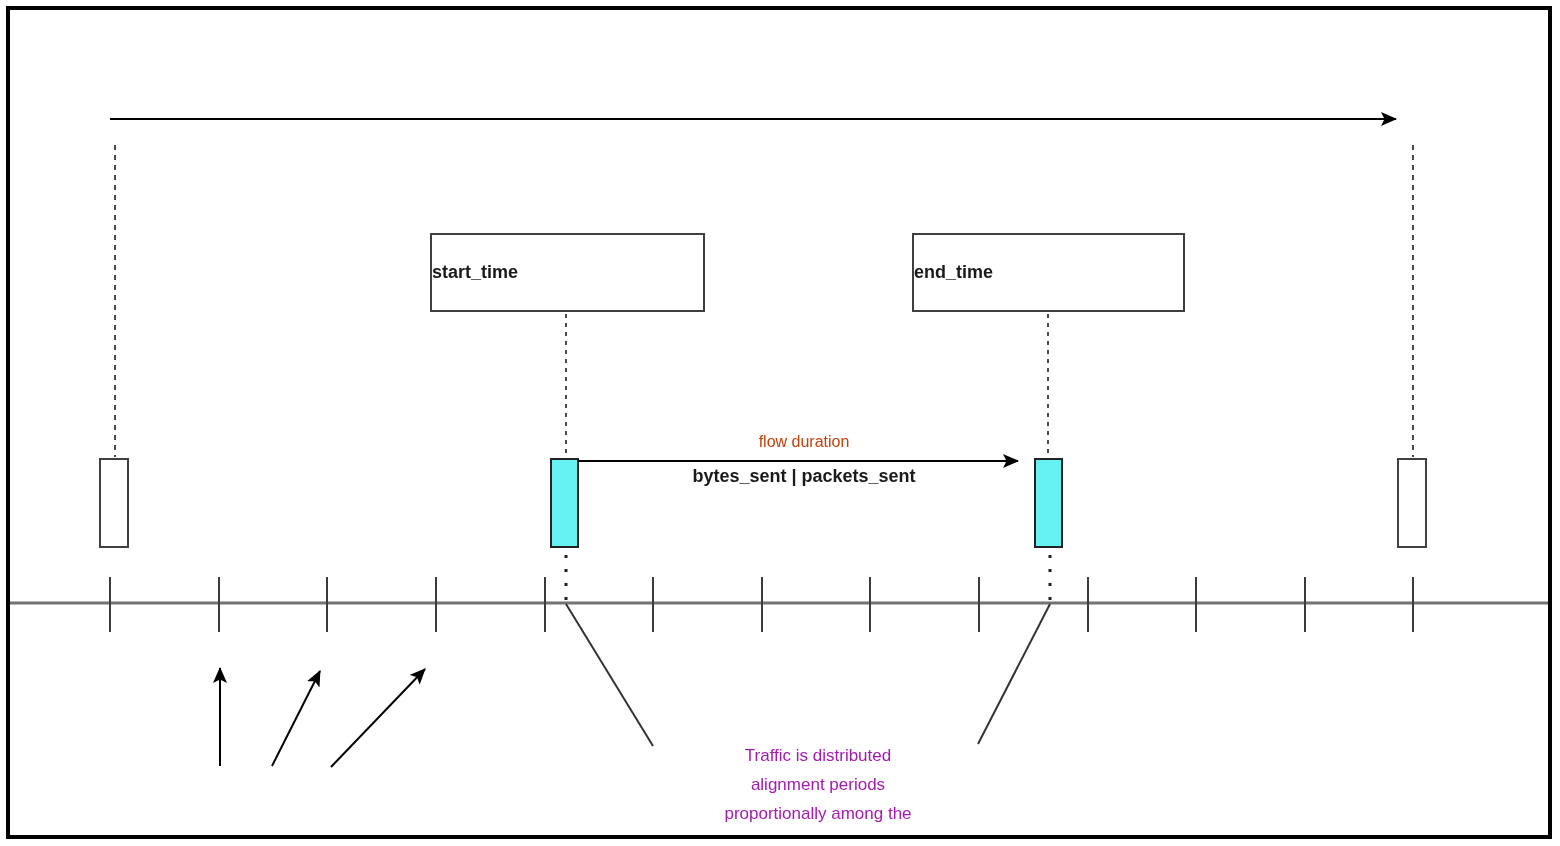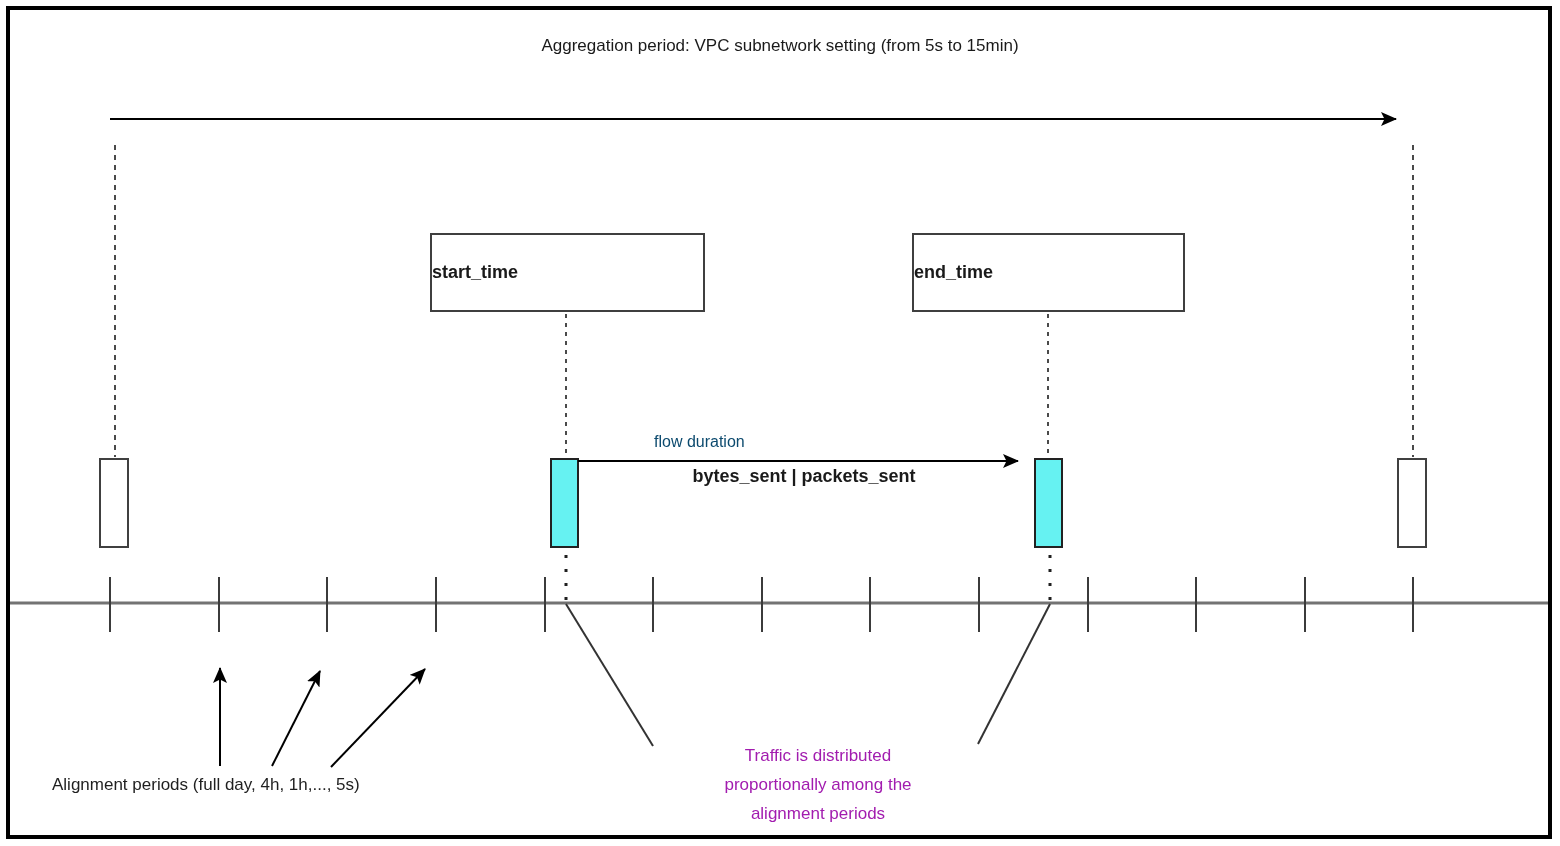--- a/index.html
+++ b/index.html
@@ -39,21 +39,21 @@
     display: flex;
     align-items: center;
     font-weight: bold;
     font-size: 18px;
     box-sizing: border-box;
   }
   #start-box { left: 430px; width: 275px; }
   #end-box   { left: 912px; width: 273px; }
   #flow-duration-label {
     left: 654px; top: 433px; width: 300px;
-    text-align: left; font-size: 16px; color: #0c4a6e;
+    text-align: center; font-size: 16px; color: #c2410c;
   }
   #metrics-label {
     left: 629px; top: 466px; width: 350px;
     text-align: center; font-weight: bold; font-size: 18px;
   }
   #alignment-label {
     left: 52px; top: 775px;
     font-size: 17px; color: #1f1f1f;
   }
   #traffic-note {
@@ -117,34 +117,32 @@
     <line x1="566" y1="604" x2="653" y2="746" stroke="#333333" stroke-width="2"></line>
     <line x1="1050" y1="604" x2="978" y2="744" stroke="#333333" stroke-width="2"></line>
 
     <line x1="220" y1="766" x2="220" y2="668" stroke="#000000" stroke-width="2" marker-end="url(#arrowhead)"></line>
     <line x1="272" y1="766" x2="320" y2="671" stroke="#000000" stroke-width="2" marker-end="url(#arrowhead)"></line>
     <line x1="331" y1="767" x2="425" y2="669" stroke="#000000" stroke-width="2" marker-end="url(#arrowhead)"></line>
   </svg>
 
   <div id="frame"></div>
 
-  <div id="title" class="txt">Aggregation period: VPC subnetwork setting (from 5s to 15min)</div>
 
   <div id="start-box" class="time-box">
     <span>start_time</span>
   </div>
   <div id="end-box" class="time-box">
     <span>end_time</span>
   </div>
 
   <div id="flow-duration-label" class="txt">flow duration</div>
 
   <div id="metrics-label" class="txt">bytes_sent | packets_sent</div>
 
-  <div id="alignment-label" class="txt">Alignment periods (full day, 4h, 1h,..., 5s)</div>
 
   <div id="traffic-note" class="txt">
     <div>Traffic is distributed</div>
+    <div>alignment periods</div>
     <div>proportionally among the</div>
-    <div>alignment periods</div>
   </div>
 
 </div>
 
 </body></html>

